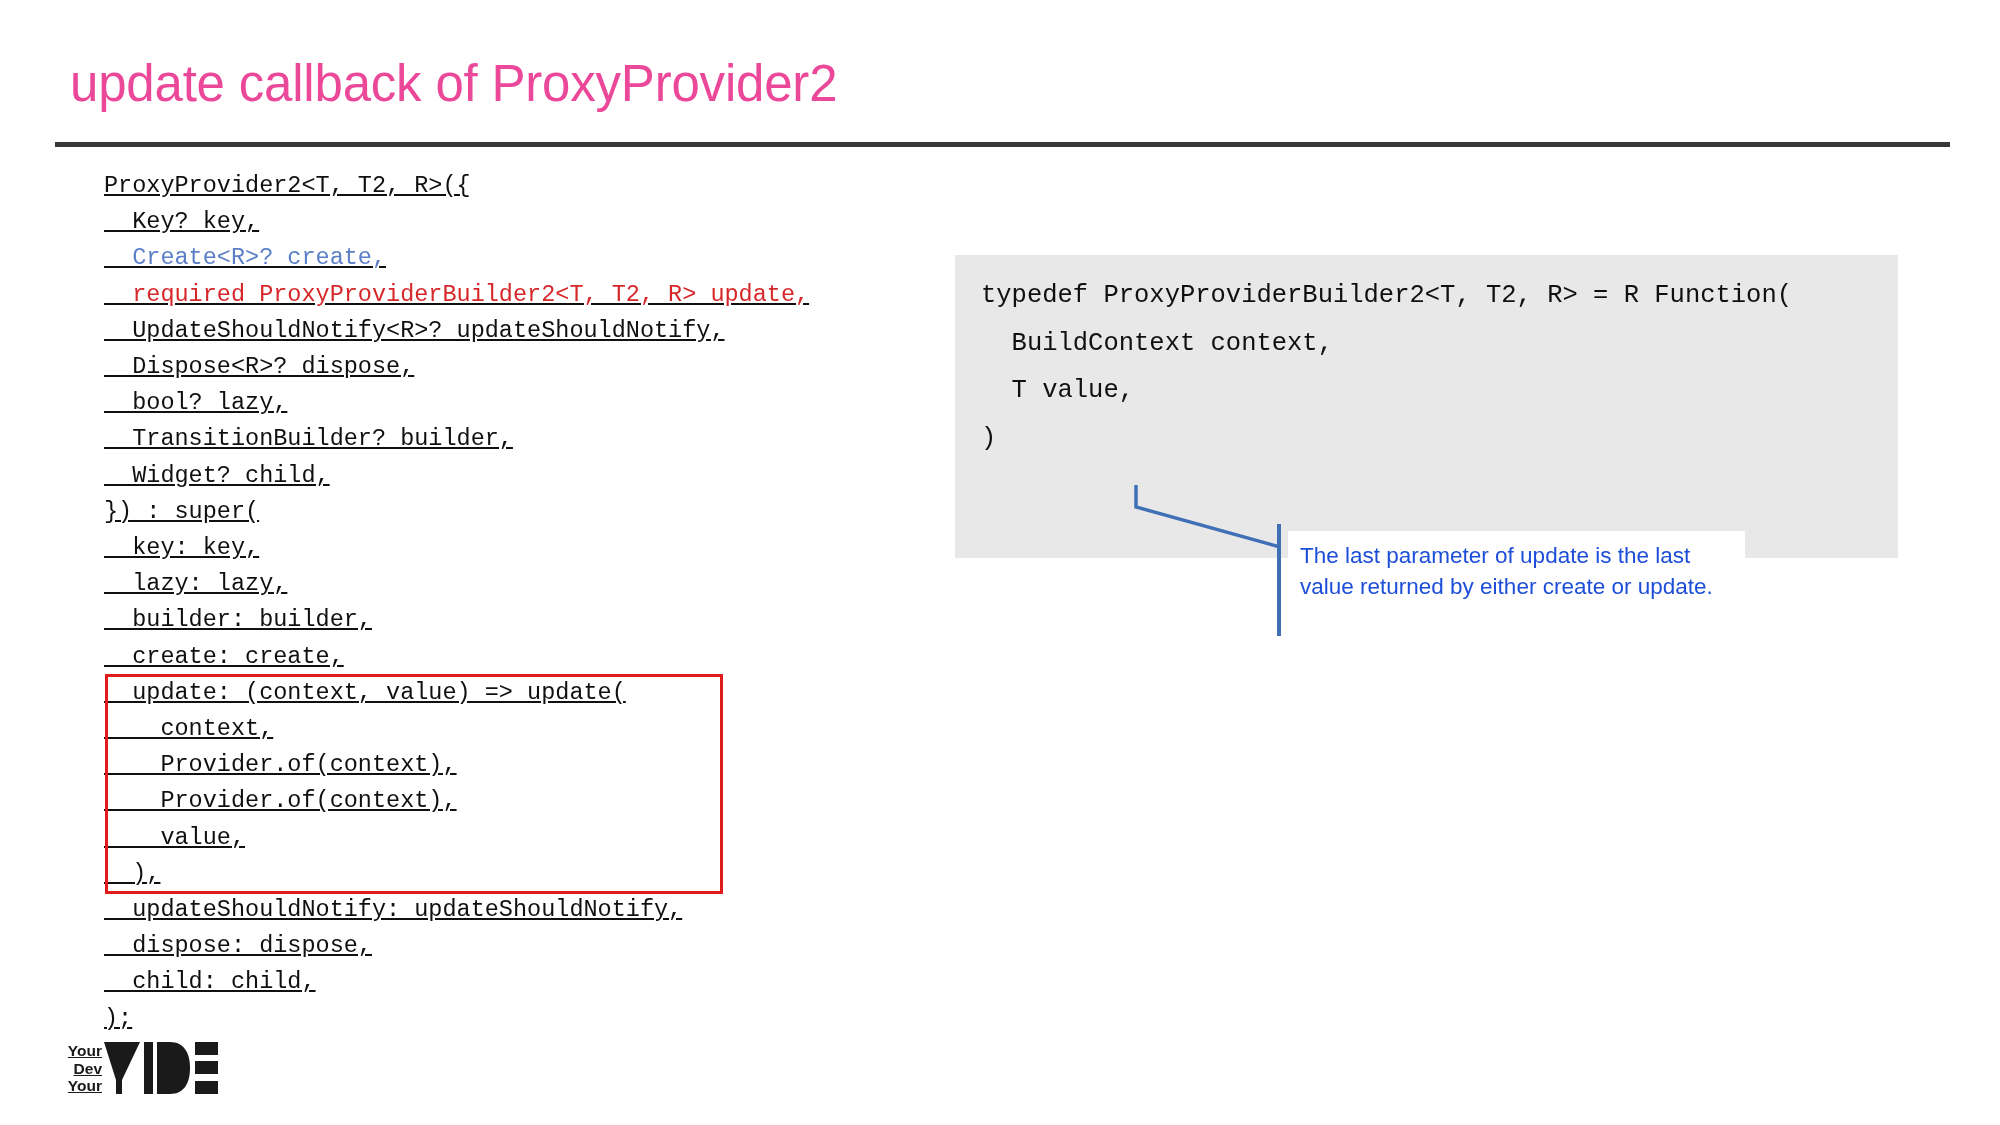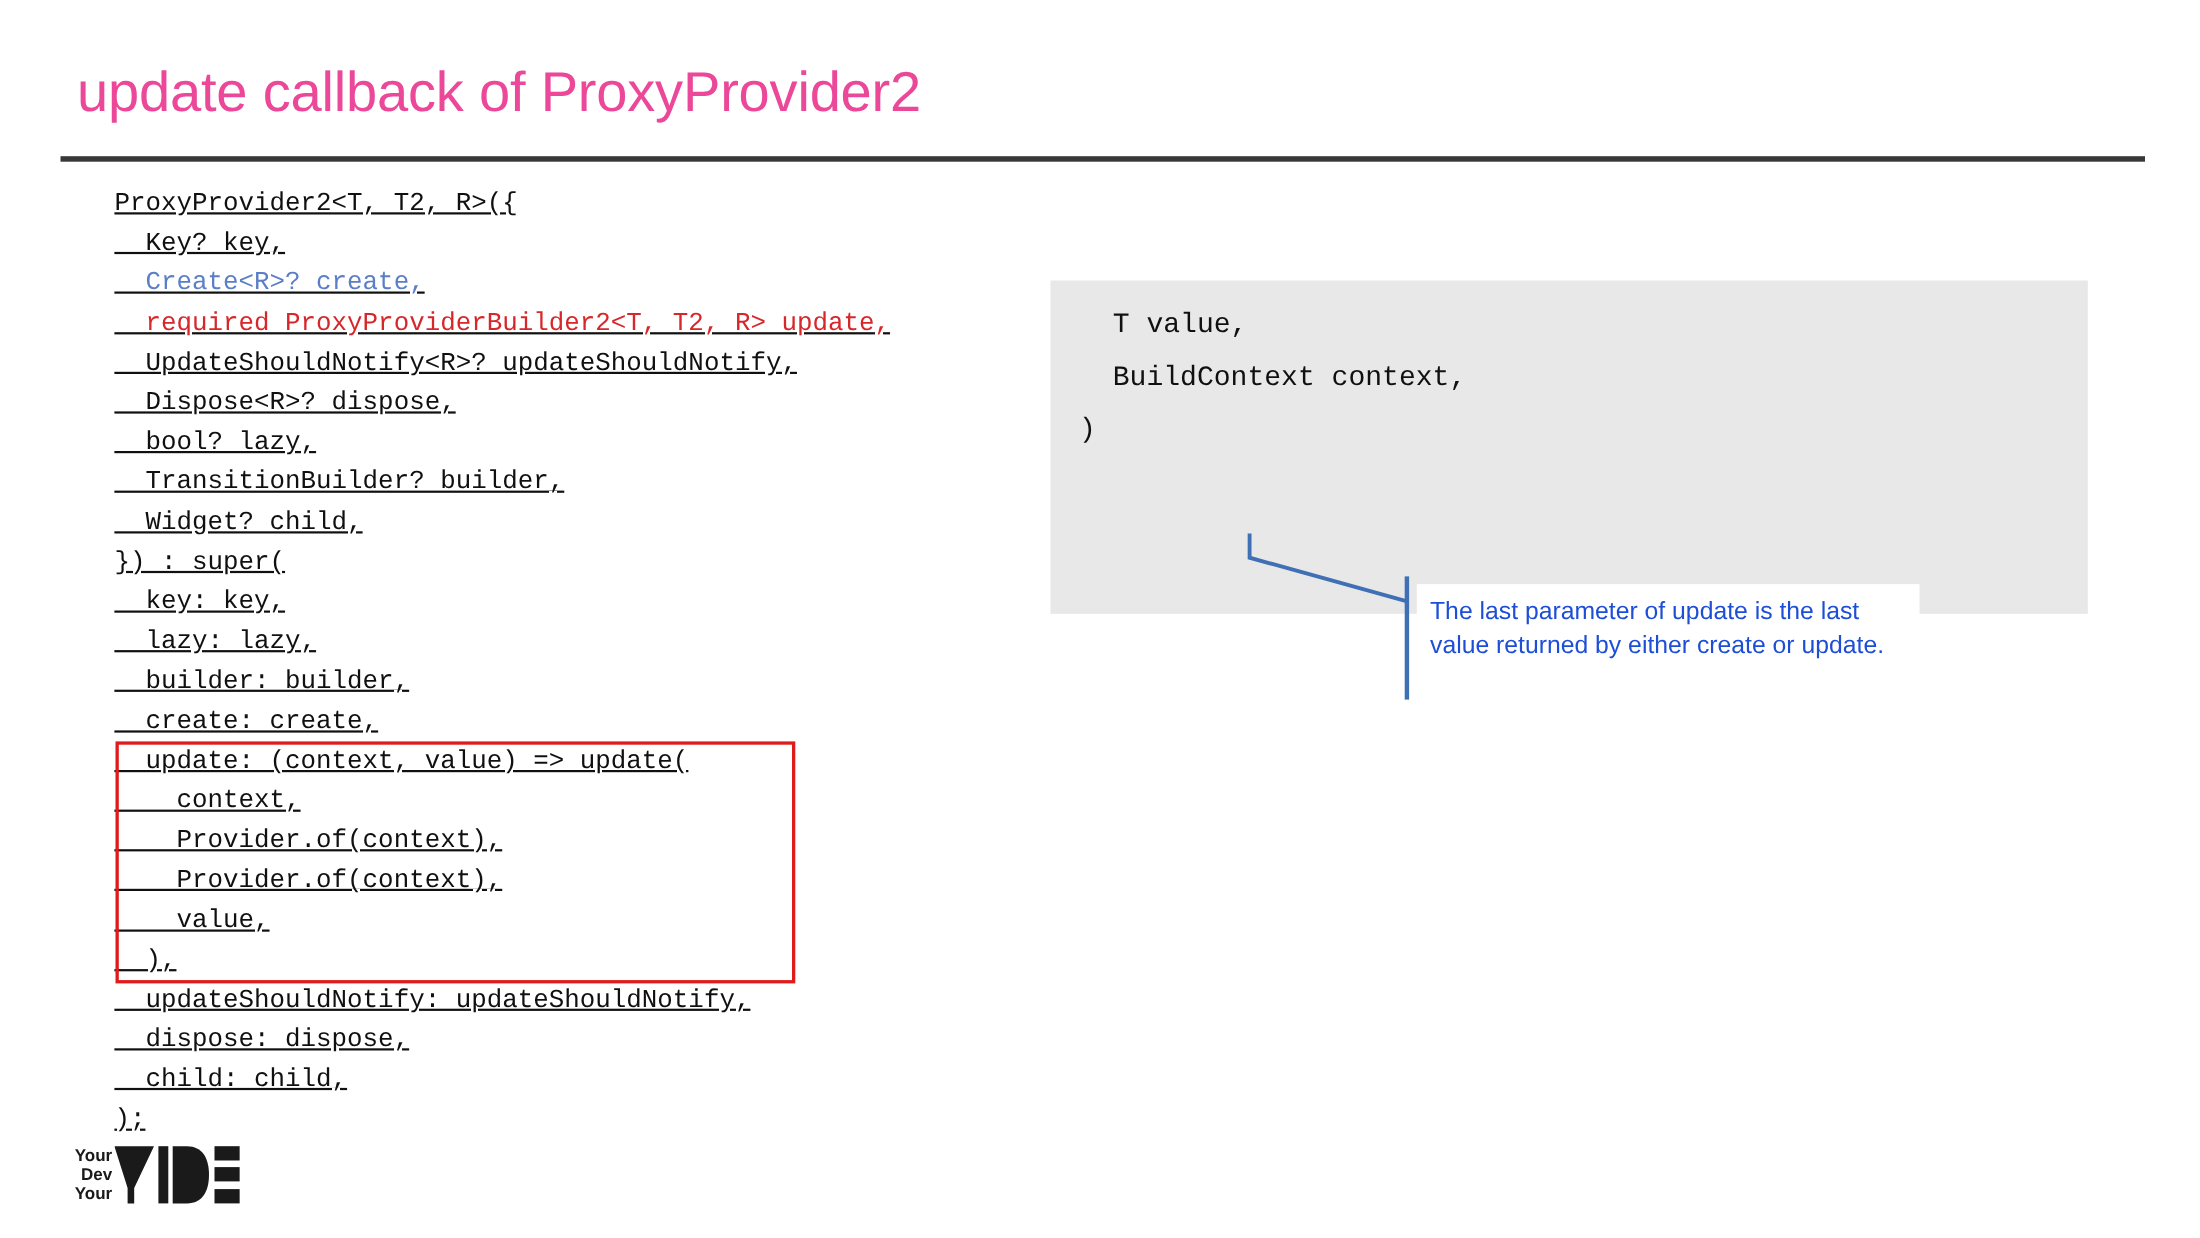--- a/index.html
+++ b/index.html
@@ -137,41 +137,42 @@
     position: absolute;
     left: 0px;
     top: 2px;
     width: 52px;
     text-align: right;
     font-family: "Liberation Sans", sans-serif;
     font-size: 15.5px;
     font-weight: bold;
     line-height: 17.5px;
     color: #1A1A1A;
+    text-decoration: underline;
   }
   #logo-mark {
     position: absolute;
     left: 54px;
     top: 0px;
   }
 </style>
 </head>
 <body>
 
 <div id="slide-title" style="color: #ec4899;">update callback of ProxyProvider2</div>
 
 <div id="title-rule" style="background: rgb(56, 56, 56);"></div>
 
 <div id="left-code" style="color: rgb(16, 16, 16);"><span class="ln ">ProxyProvider2&lt;T, T2, R&gt;({</span><span class="ln ">  Key? key,</span><span class="ln blue" style="color: rgb(91, 127, 199);">  Create&lt;R&gt;? create,</span><span class="ln red" style="color: rgb(214, 39, 42);">  required ProxyProviderBuilder2&lt;T, T2, R&gt; update,</span><span class="ln ">  UpdateShouldNotify&lt;R&gt;? updateShouldNotify,</span><span class="ln ">  Dispose&lt;R&gt;? dispose,</span><span class="ln ">  bool? lazy,</span><span class="ln ">  TransitionBuilder? builder,</span><span class="ln ">  Widget? child,</span><span class="ln ">}) : super(</span><span class="ln ">  key: key,</span><span class="ln ">  lazy: lazy,</span><span class="ln ">  builder: builder,</span><span class="ln ">  create: create,</span><span class="ln ">  update: (context, value) =&gt; update(</span><span class="ln ">    context,</span><span class="ln ">    Provider.of(context),</span><span class="ln ">    Provider.of(context),</span><span class="ln ">    value,</span><span class="ln ">  ),</span><span class="ln ">  updateShouldNotify: updateShouldNotify,</span><span class="ln ">  dispose: dispose,</span><span class="ln ">  child: child,</span><span class="ln ">);</span></div>
 
 <div id="update-highlight-box" style="border-color: rgb(224, 27, 27);"></div>
 
 <div id="typedef-panel" style="background: rgb(232, 232, 232);"></div>
 
-<div id="typedef-code"><span class="ln">  T value,</span><span class="ln">  BuildContext context,</span><span class="ln">)</span></div>
+<div id="typedef-code"><span class="ln">typedef ProxyProviderBuilder2&lt;T, T2, R&gt; = R Function(</span><span class="ln">  BuildContext context,</span><span class="ln">  T value,</span><span class="ln">)</span></div>
 
 <svg id="callout-leader" viewBox="0 0 170 80" width="170" height="80">
   <polyline points="6,0 6,22 150,62" fill="none" stroke="#3F6FB5" stroke-width="3.5"></polyline>
 </svg>
 
 <div id="callout-box" style="background: rgb(255, 255, 255);"></div>
 <div id="callout-bar" style="background: rgb(63, 111, 181);"></div>
 <div id="callout-text">The last parameter of update is the last value returned by either create or update.</div>
 
 <div id="logo">

